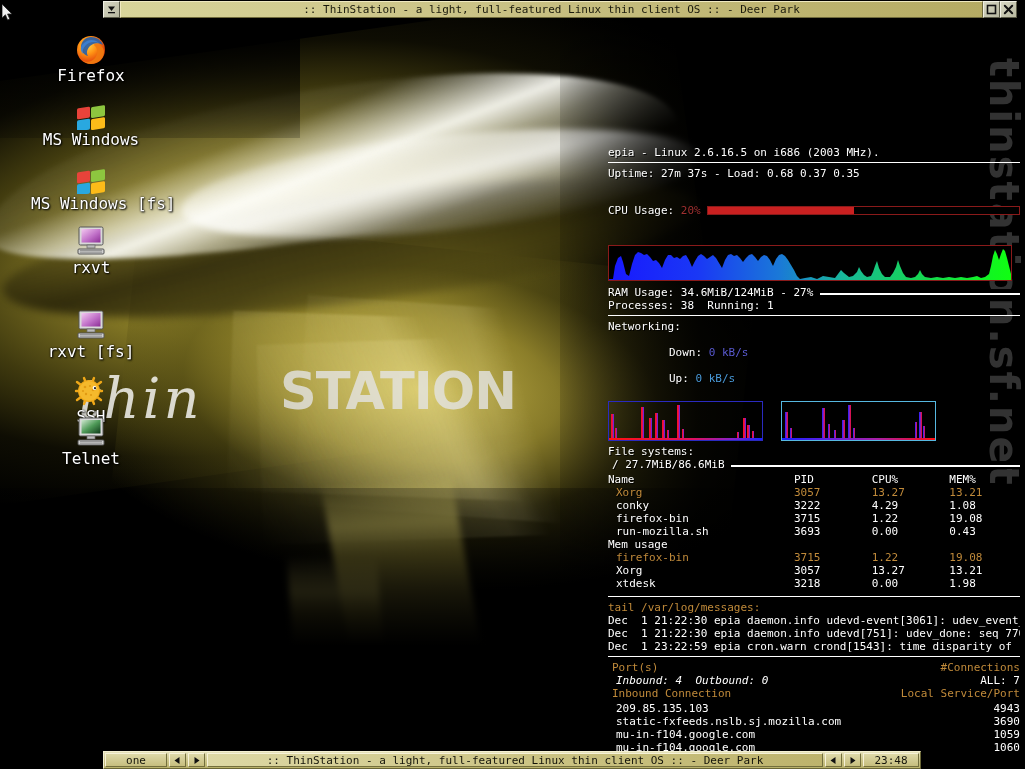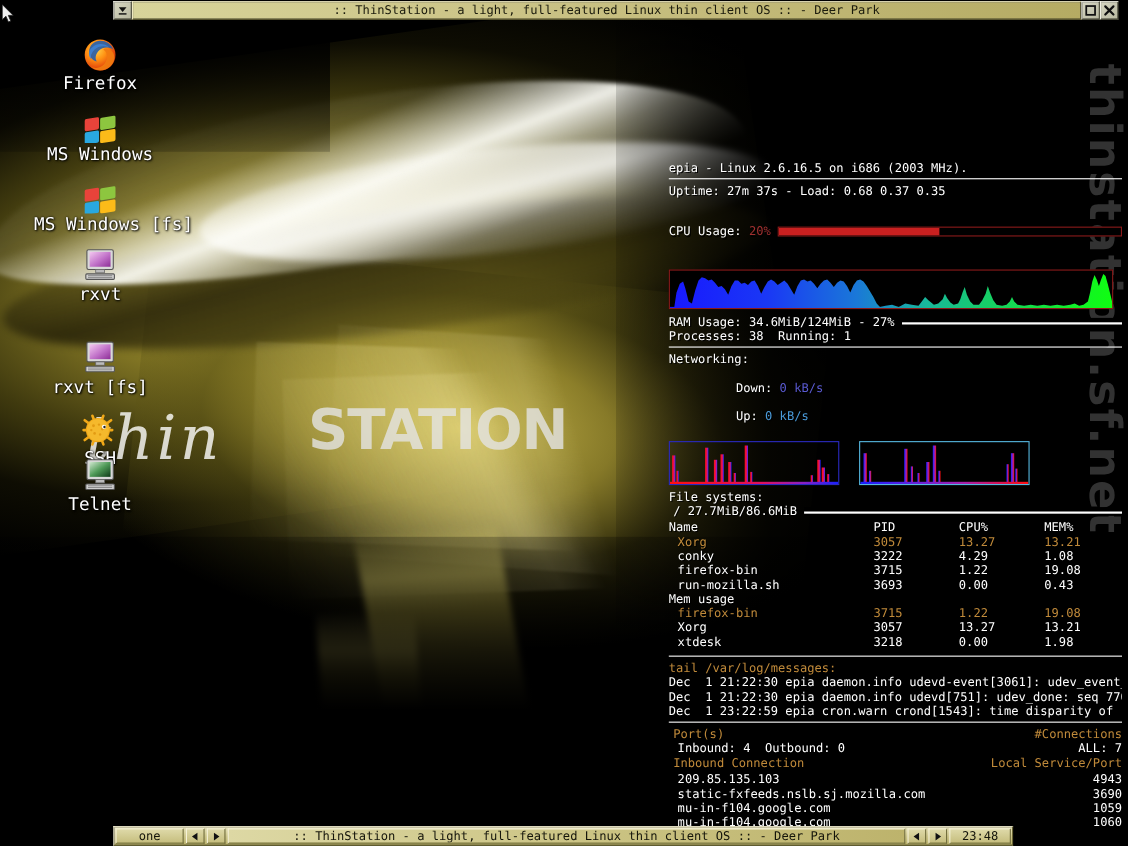--- a/index.html
+++ b/index.html
@@ -676,21 +676,21 @@
       <div class="ck-row" style="overflow:hidden;">Dec  1 21:22:30 epia daemon.info udevd-event[3061]: udev_event_run</div>
       <div class="ck-row" style="overflow:hidden;">Dec  1 21:22:30 epia daemon.info udevd[751]: udev_done: seq 770, p</div>
       <div class="ck-row" style="overflow:hidden;">Dec  1 23:22:59 epia cron.warn crond[1543]: time disparity of -119</div>
       <div class="ck-hr"></div>
 
       <div class="conn-row accent">
         <span class="l">Port(s)</span>
         <span class="r">#Connections</span>
       </div>
       <div class="conn-row">
-        <span class="l" style="padding-left:8px;">Inbound: 4  Outbound: 0</span>
+        <span class="l" style="padding-left:8px;font-style:italic;">Inbound: 4  Outbound: 0</span>
         <span class="r">ALL: 7</span>
       </div>
       <div class="conn-row accent">
         <span class="l">Inbound Connection</span>
         <span class="r">Local Service/Port</span>
       </div>
       <div class="conn-row" style="margin-top:2px;gap:10px;">
         <span class="l" style="padding-left:8px;">209.85.135.103</span>
         <span class="r">4943</span>
       </div>

